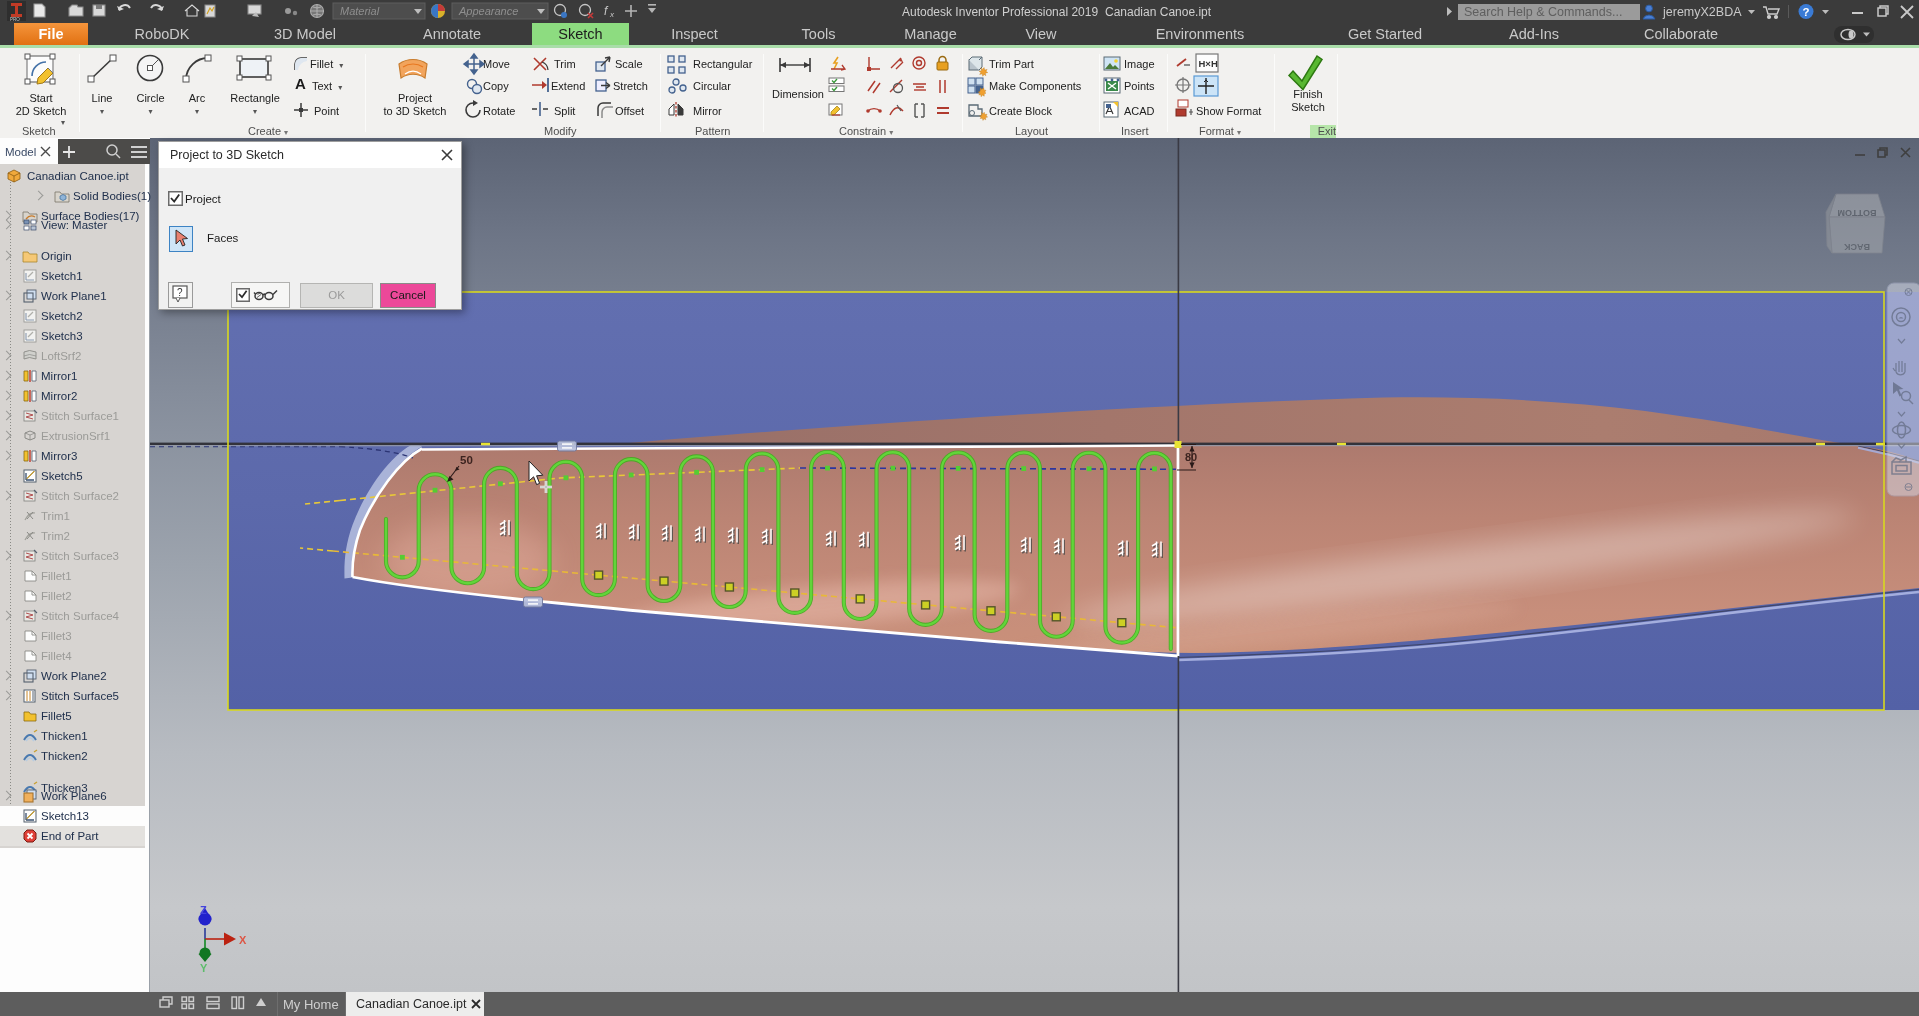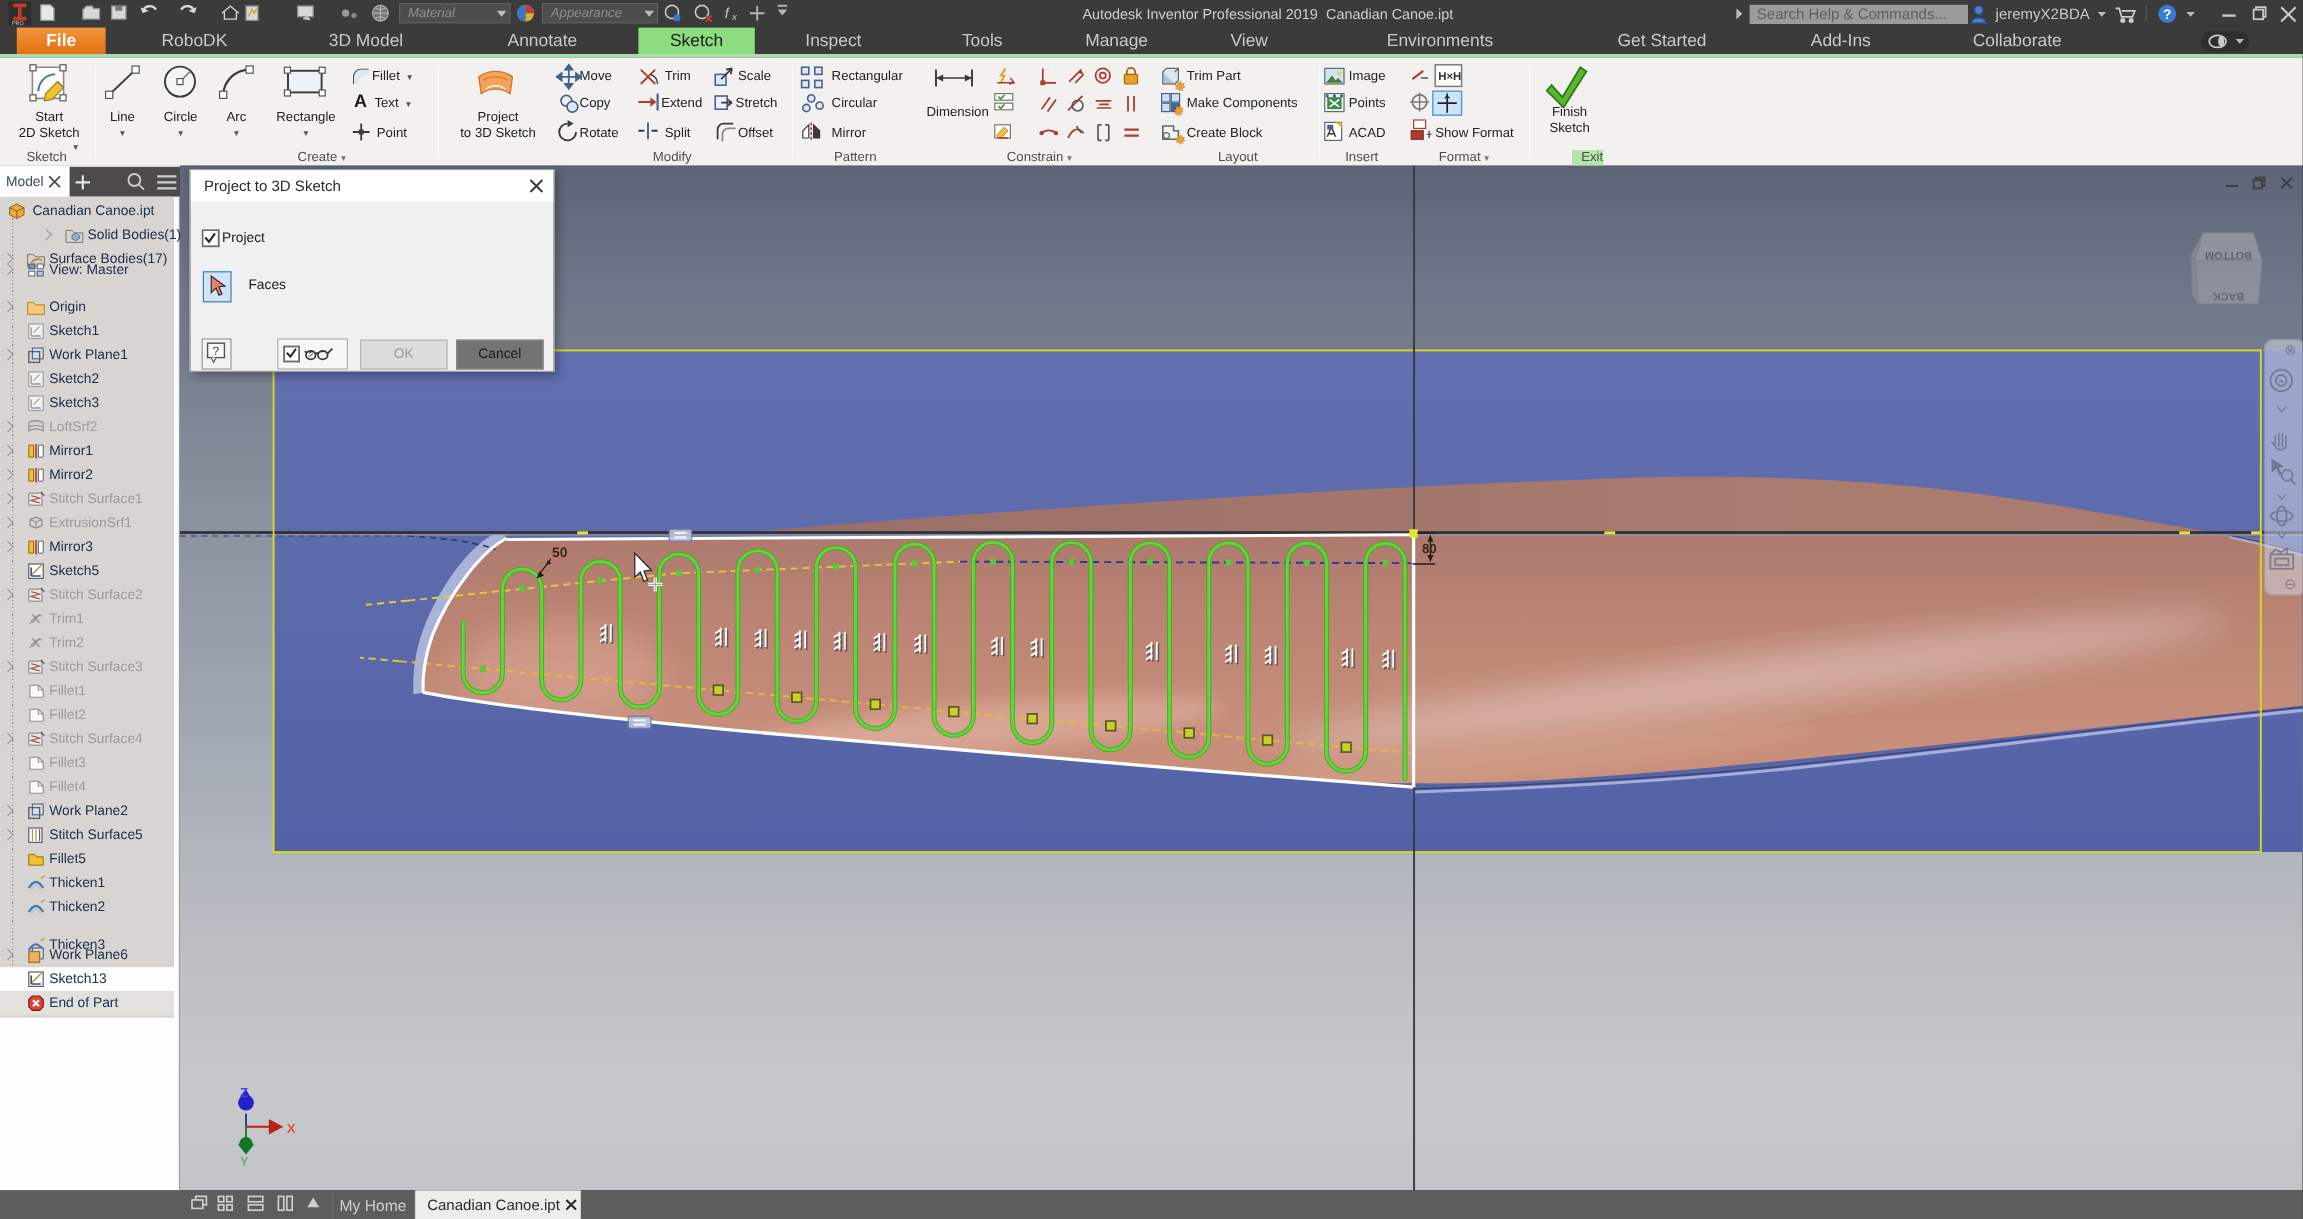--- a/index.html
+++ b/index.html
@@ -1040,21 +1040,21 @@
         <ellipse cx="27" cy="13" rx="4" ry="3.5"></ellipse>
         <ellipse cx="37" cy="13" rx="4" ry="3.5"></ellipse>
         <path d="M31,12 q2,-2 2,0"></path>
         <path d="M41,11.5 l4,-4"></path>
         <path d="M23.5,11 l-1.5,-1.5"></path>
         <path d="M25,14.5 l4,-3 M25.5,11.5 l2.5,-1.5" stroke-width="0.8"></path>
       </g>
     </svg>
   </div>
   <div style="position:absolute;left:141px;top:141px;width:73px;height:25px;background:#dcdcdb;border:1px solid #b5b5b3;font-size:11.5px;color:#9b9b9b;text-align:center;line-height:23px;">OK</div>
-  <div style="position:absolute;left:221px;top:141px;width:73px;height:25px;background:#737373;border:1px solid #8a8a88;font-size:11.5px;color:#1a1a1a;text-align:center;line-height:23px;">Cancel</div>
+  <div style="position:absolute;left:221px;top:141px;width:56px;height:25px;background:#ec4899;border:1px solid #8a8a88;font-size:11.5px;color:#1a1a1a;text-align:center;line-height:23px;">Cancel</div>
 </div>
 <div id="bottombar">
   <svg width="290" height="24" style="position:absolute;left:0;top:0">
     <g fill="none" stroke="#cfcfcf" stroke-width="1.4">
       <rect x="160" y="8" width="9" height="7"></rect>
         <path d="M163,8 v-3 h9 v7 h-3"></path>
       <rect x="182" y="5" width="4.5" height="4.5"></rect>
         <rect x="189" y="5" width="4.5" height="4.5"></rect>
         <rect x="182" y="12" width="4.5" height="4.5"></rect>
         <rect x="189" y="12" width="4.5" height="4.5"></rect>

